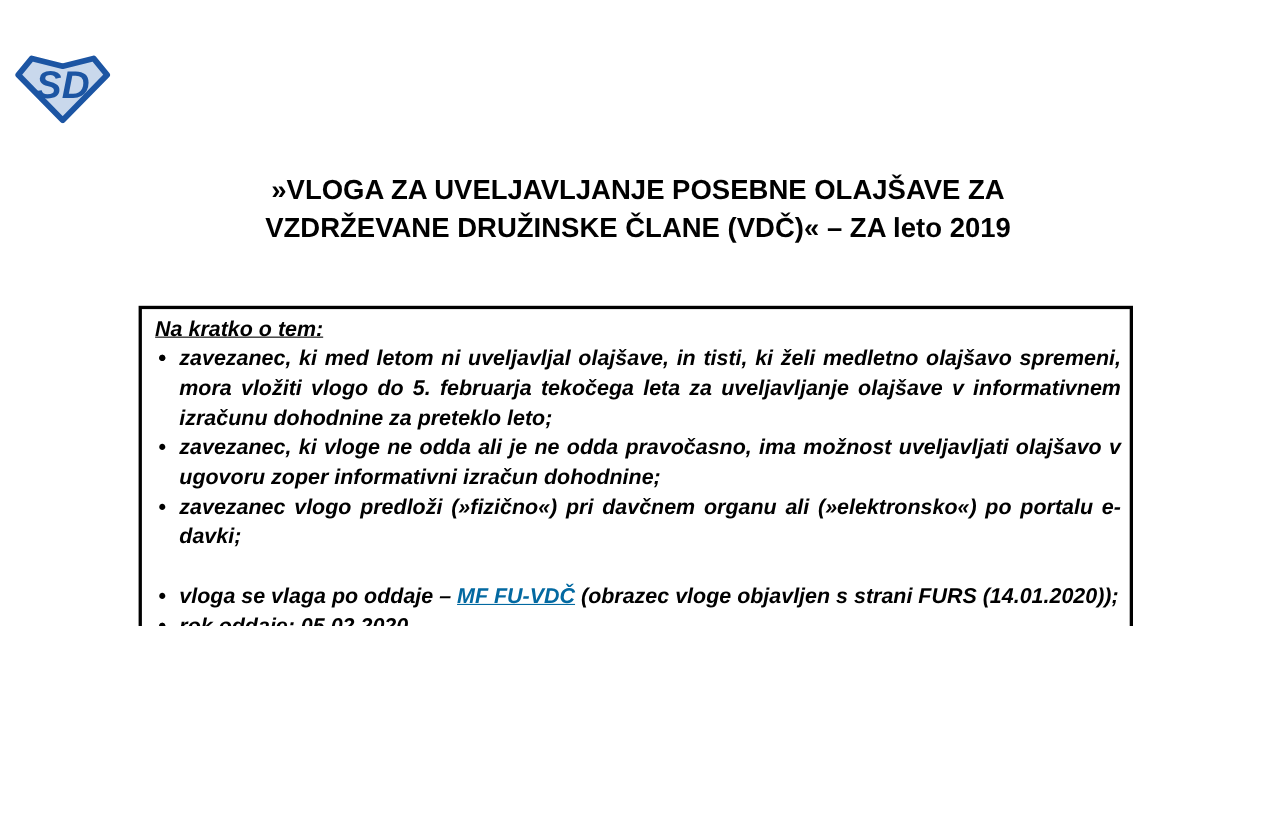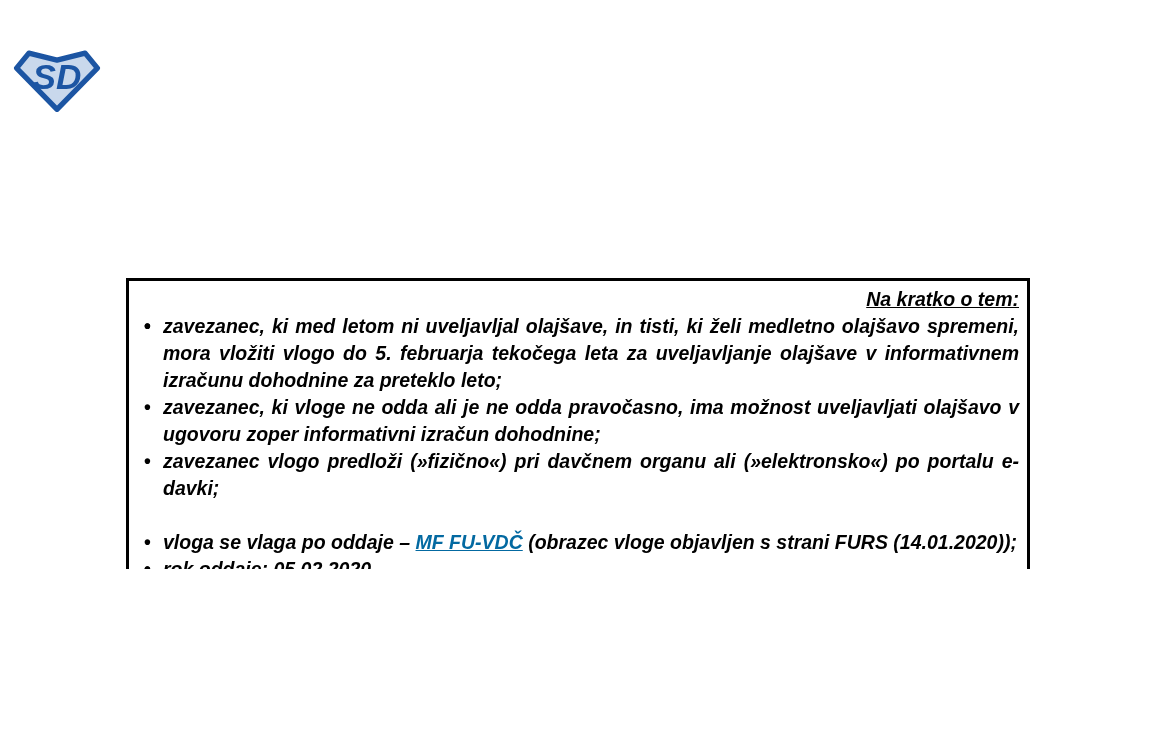--- a/index.html
+++ b/index.html
@@ -50,21 +50,20 @@
     padding: 5px 8px 0 12px;
     color: #000000;
     font-style: italic;
     font-weight: bold;
     font-size: 19.5px;
     line-height: 27px;
     overflow: hidden;
   }
   .summary-heading {
     text-decoration: underline;
-    text-align: right;
   }
   .bullet-list {
     list-style: none;
     margin: 0;
     padding: 0;
   }
   .bullet-list.gap-before {
     margin-top: 27px;
   }
   .bullet-item {
@@ -89,20 +88,24 @@
 </head>
 <body>
 
 <div class="page">
 
   <svg class="logo" viewBox="0 0 100 74" aria-hidden="true">
     <path d="M50 71 L4 24 L18 7 L50 15 L82 7 L96 24 Z" fill="#c9d8ec" stroke="#1c55a3" stroke-width="6" stroke-linejoin="round"></path>
     <text x="50" y="48" text-anchor="middle" font-size="40" fill="#1c55a3">SD</text>
   </svg>
 
+  <div class="doc-title">
+    <div>»VLOGA ZA UVELJAVLJANJE POSEBNE OLAJŠAVE ZA</div>
+    <div>VZDRŽEVANE DRUŽINSKE ČLANE (VDČ)« – ZA leto 2019</div>
+  </div>
 
   <div class="summary-box">
     <div class="summary-heading">Na kratko o tem:</div>
 
     <ul class="bullet-list">
       <li class="bullet-item">
         <span class="bullet-dot">•</span>
       </li>
       <li class="bullet-item">
         <span class="bullet-dot">•</span>

